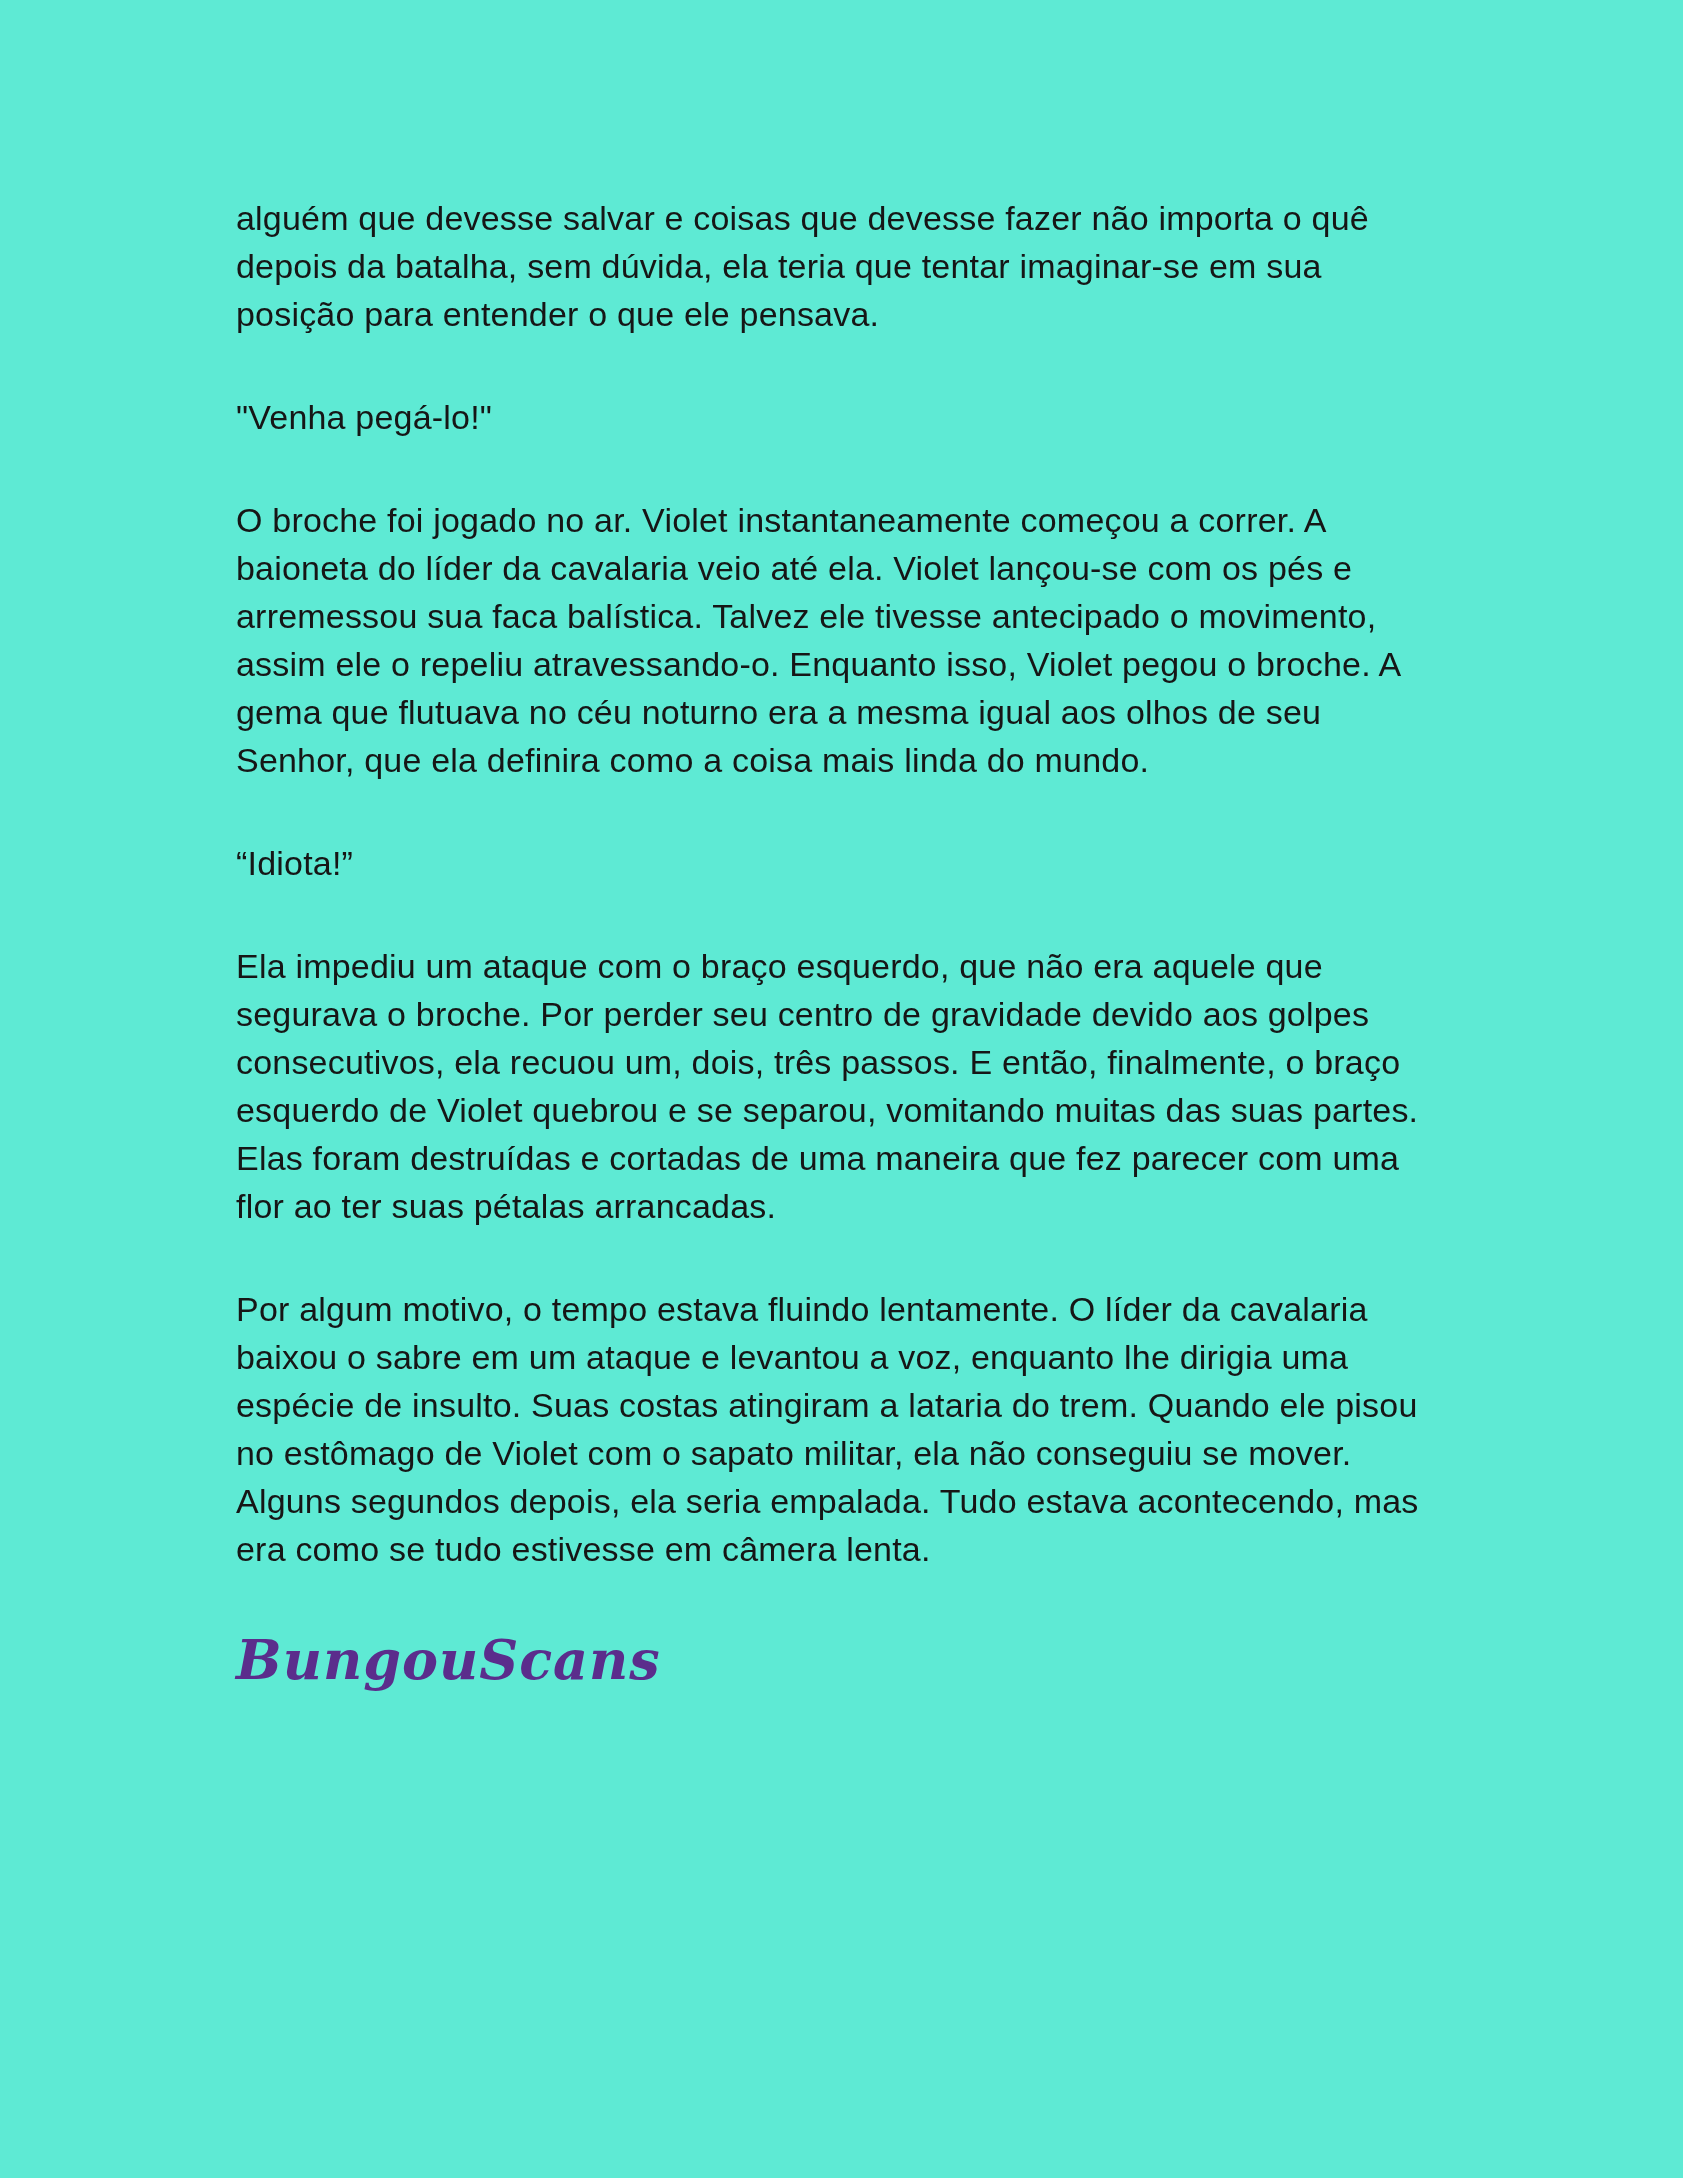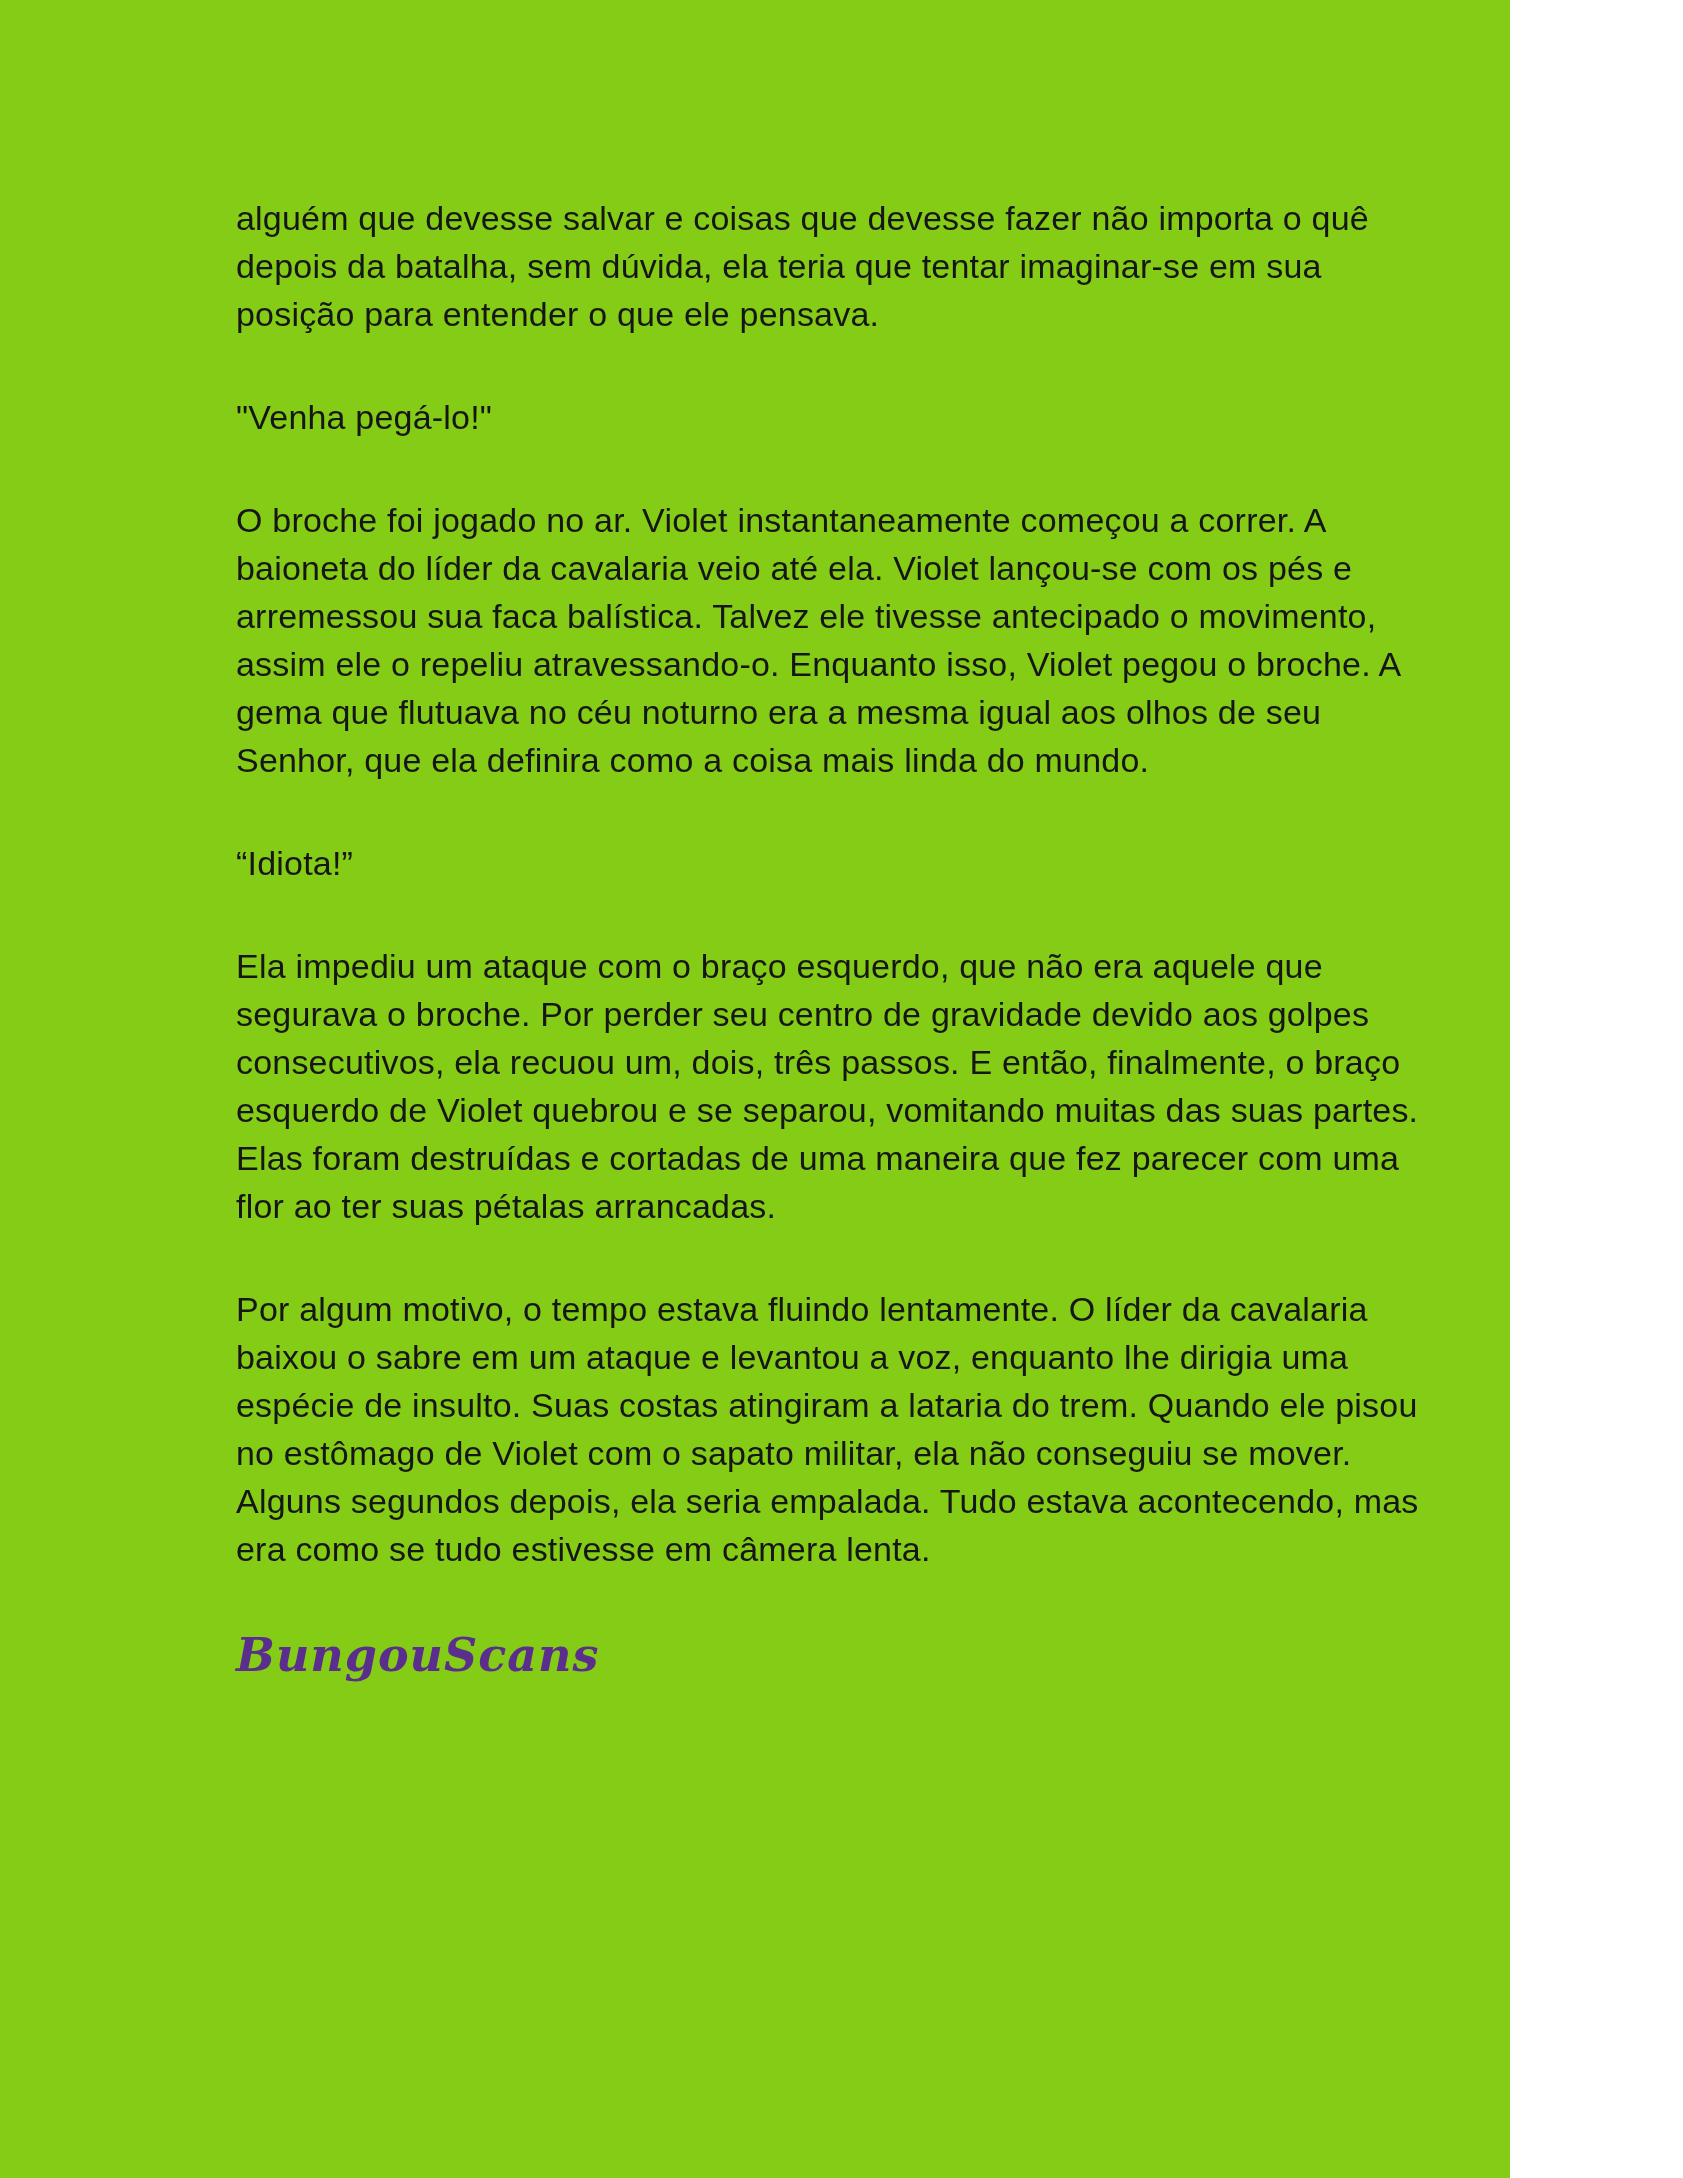--- a/index.html
+++ b/index.html
@@ -1,20 +1,20 @@
 <!DOCTYPE html>
 <html><head>
 <meta charset="utf-8">
 <style>
   html, body { margin: 0; padding: 0; }
   .page {
     position: relative;
-    width: 1510px;
+    width: 1683px;
     height: 2178px;
-    background: #84cc16;
+    background: #5eead4;
     overflow: hidden;
     font-family: "Liberation Sans", sans-serif;
   }
   .doc-body {
     position: absolute;
     left: 236px;
     top: 194px;
     width: 1203px;
   }
   .para {
@@ -23,21 +23,21 @@
     line-height: 48px;
     color: #161616;
     white-space: pre-line;
     letter-spacing: 0.2px;
   }
   .credit {
     margin-top: 26px;
     font-family: "DejaVu Serif", serif;
     font-style: italic;
     font-weight: bold;
-    font-size: 46px;
+    font-size: 54px;
     letter-spacing: 1px;
     color: #5b2d8c;
   }
 </style>
 </head>
 <body>
 
 <div class="page">
   <div class="doc-body">
     <div>

